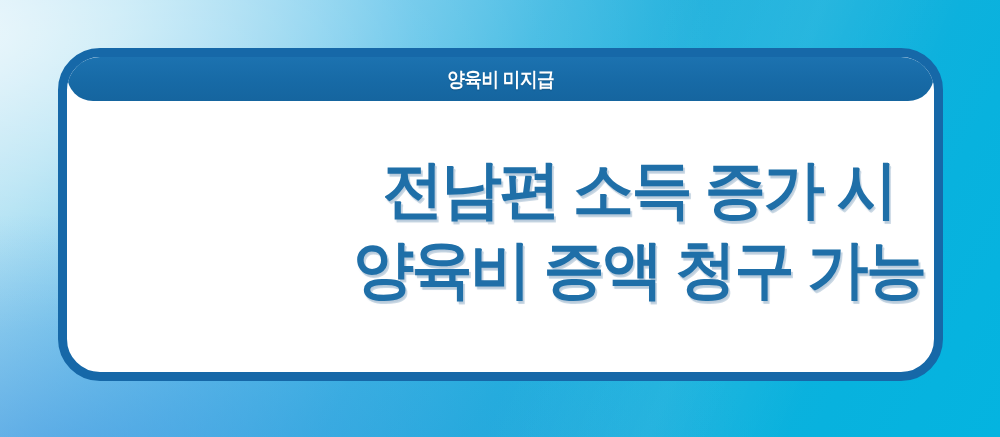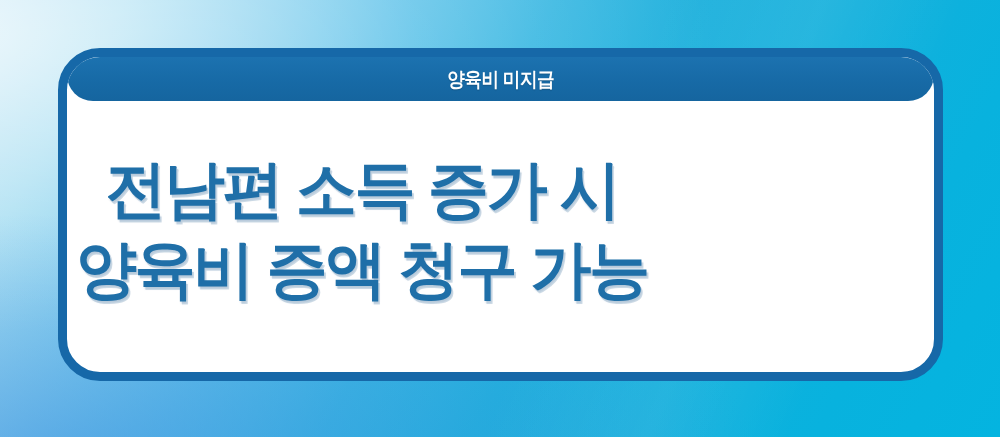--- a/index.html
+++ b/index.html
@@ -108,21 +108,21 @@
 
   
   .card-body {
     position: absolute;
     left: 0;
     right: 0;
     top: 44px;
     bottom: 0;
     display: flex;
     flex-direction: column;
-    align-items: flex-start;
+    align-items: flex-end;
     justify-content: center;
     padding-bottom: 14px;
     box-sizing: border-box;
   }
   .headline {
     text-align: center;
     color: #1f6fa8;
     font-weight: bold;
     font-size: 63px;
     line-height: 1.23;

